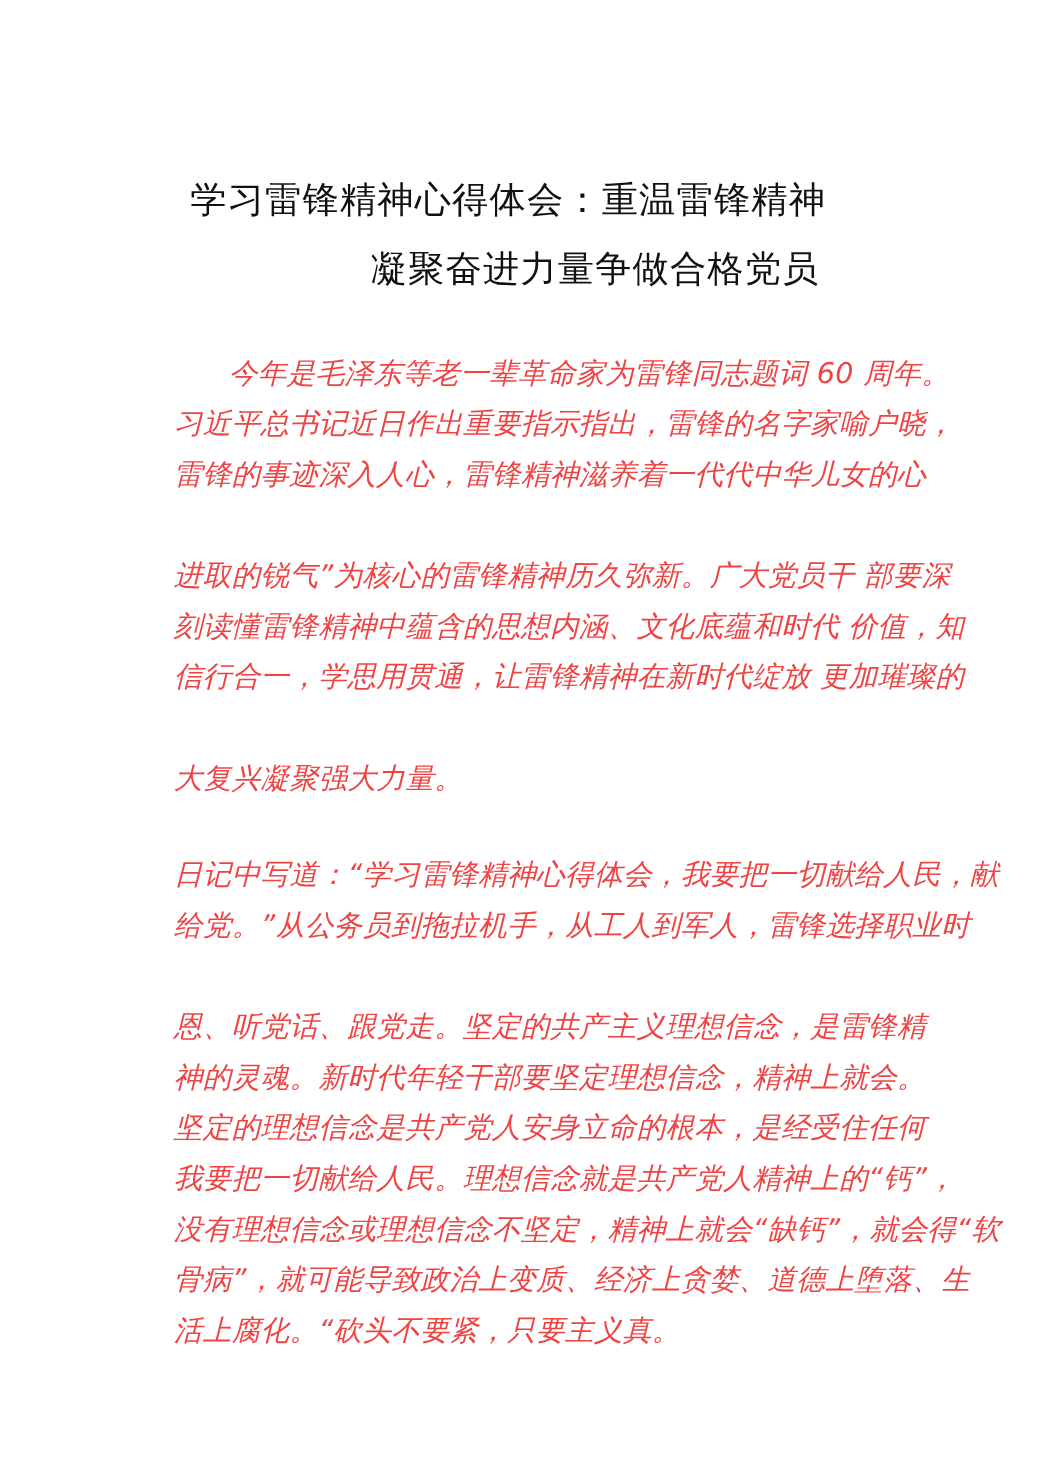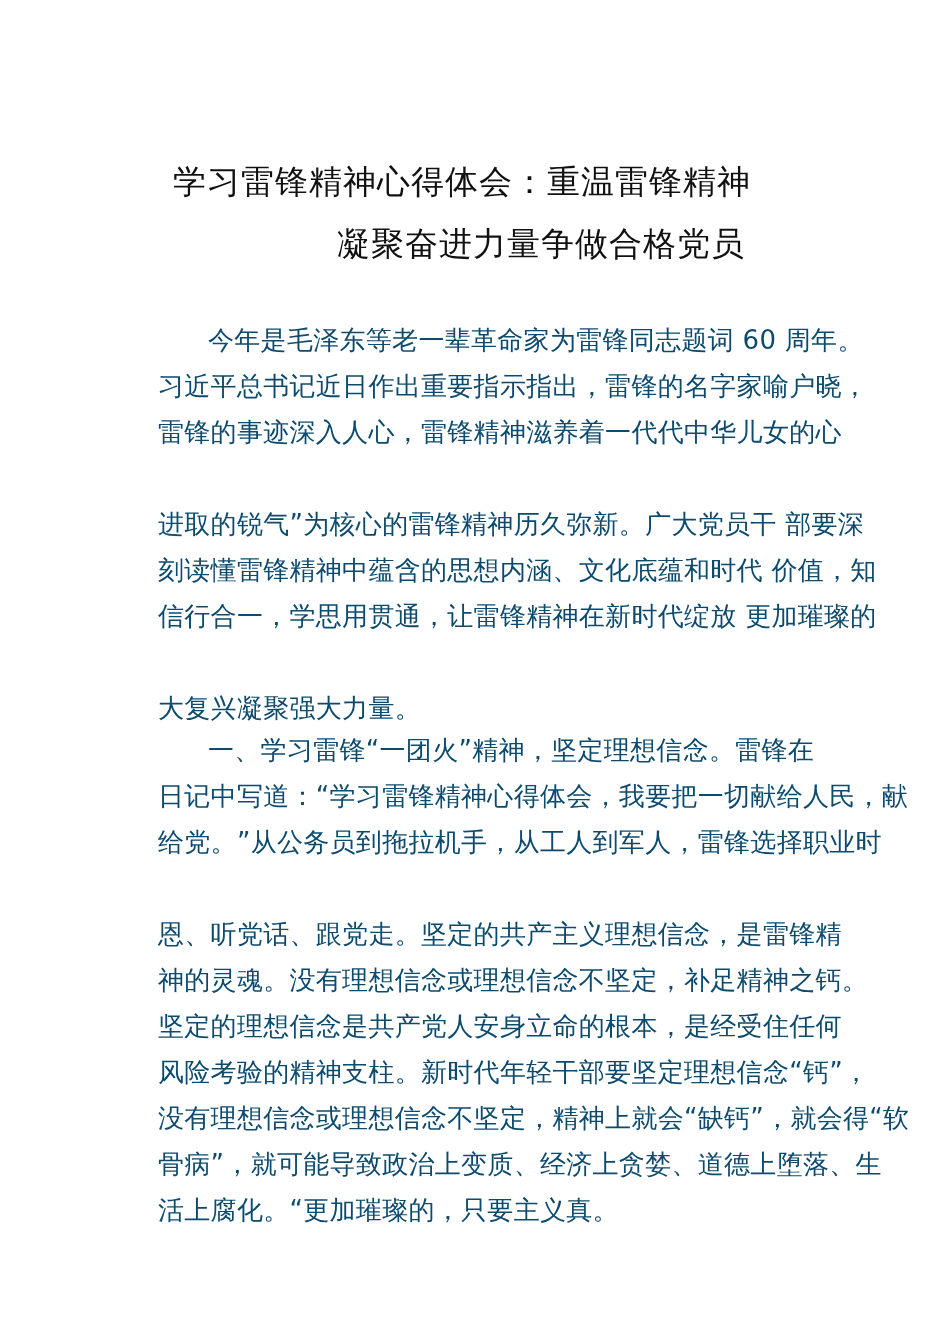--- a/index.html
+++ b/index.html
@@ -33,44 +33,44 @@
     .title-line-2 { left: 284px; top: 224px; margin-left: 40px; }
 
     .body-line {
       position: absolute;
       left: 145px;
       font-family: "DejaVu Sans", "Liberation Sans", sans-serif;
       font-size: 26px;
       line-height: 36px;
       white-space: nowrap;
       letter-spacing: 0.3px;
-      color: #0c4a6e;
+      color: #ef4444;
+      font-style: italic;
     }
     .indent { left: 195px; }
   </style>
 </head>
 <body>
 
 <div class="page">
 
   <div class="title-line title-line-1">学习雷锋精神心得体会：重温雷锋精神</div>
   <div class="title-line title-line-2">凝聚奋进力量争做合格党员</div>
 
   <div class="body-line indent" style="top:322px">今年是毛泽东等老一辈革命家为雷锋同志题词 60 周年。</div>
   <div class="body-line" style="top:368px">习近平总书记近日作出重要指示指出，雷锋的名字家喻户晓，</div>
   <div class="body-line" style="top:414px">雷锋的事迹深入人心，雷锋精神滋养着一代代中华儿女的心</div>
   <div class="body-line" style="top:506px">进取的锐气”为核心的雷锋精神历久弥新。广大党员干 部要深</div>
   <div class="body-line" style="top:552px">刻读懂雷锋精神中蕴含的思想内涵、文化底蕴和时代 价值，知</div>
   <div class="body-line" style="top:598px">信行合一，学思用贯通，让雷锋精神在新时代绽放 更加璀璨的</div>
   <div class="body-line" style="top:690px">大复兴凝聚强大力量。</div>
 
-  <div class="body-line indent" style="top:732px">一、学习雷锋“一团火”精神，坚定理想信念。雷锋在</div>
   <div class="body-line" style="top:778px">日记中写道：“学习雷锋精神心得体会，我要把一切献给人民，献</div>
   <div class="body-line" style="top:824px">给党。”从公务员到拖拉机手，从工人到军人，雷锋选择职业时</div>
   <div class="body-line" style="top:916px">恩、听党话、跟党走。坚定的共产主义理想信念，是雷锋精</div>
-  <div class="body-line" style="top:962px">神的灵魂。没有理想信念或理想信念不坚定，补足精神之钙。</div>
+  <div class="body-line" style="top:962px">神的灵魂。新时代年轻干部要坚定理想信念，精神上就会。</div>
   <div class="body-line" style="top:1008px">坚定的理想信念是共产党人安身立命的根本，是经受住任何</div>
-  <div class="body-line" style="top:1054px">风险考验的精神支柱。新时代年轻干部要坚定理想信念“钙”，</div>
+  <div class="body-line" style="top:1054px">我要把一切献给人民。理想信念就是共产党人精神上的“钙”，</div>
   <div class="body-line" style="top:1100px">没有理想信念或理想信念不坚定，精神上就会“缺钙”，就会得“软</div>
   <div class="body-line" style="top:1146px">骨病”，就可能导致政治上变质、经济上贪婪、道德上堕落、生</div>
-  <div class="body-line" style="top:1192px">活上腐化。“更加璀璨的，只要主义真。</div>
+  <div class="body-line" style="top:1192px">活上腐化。“砍头不要紧，只要主义真。</div>
 
 </div>
 
 </body></html>

